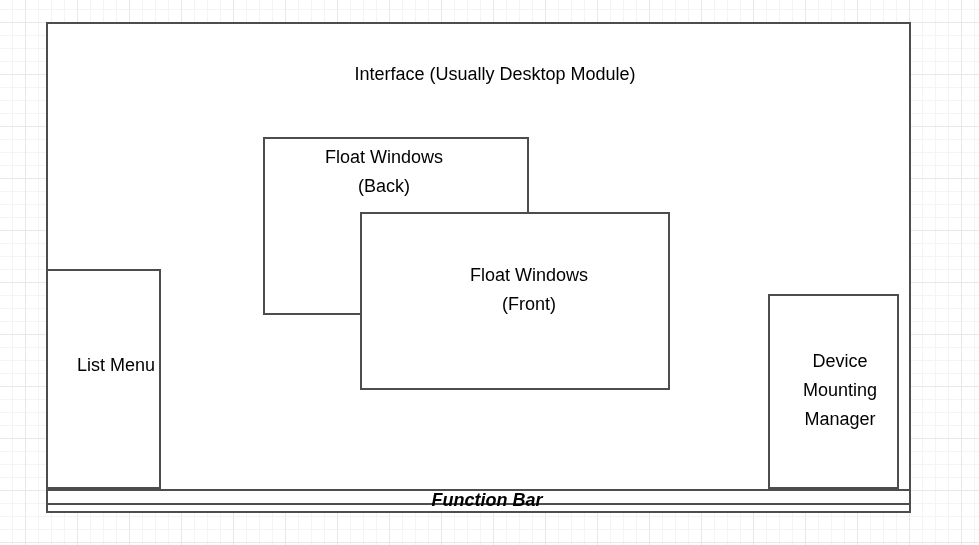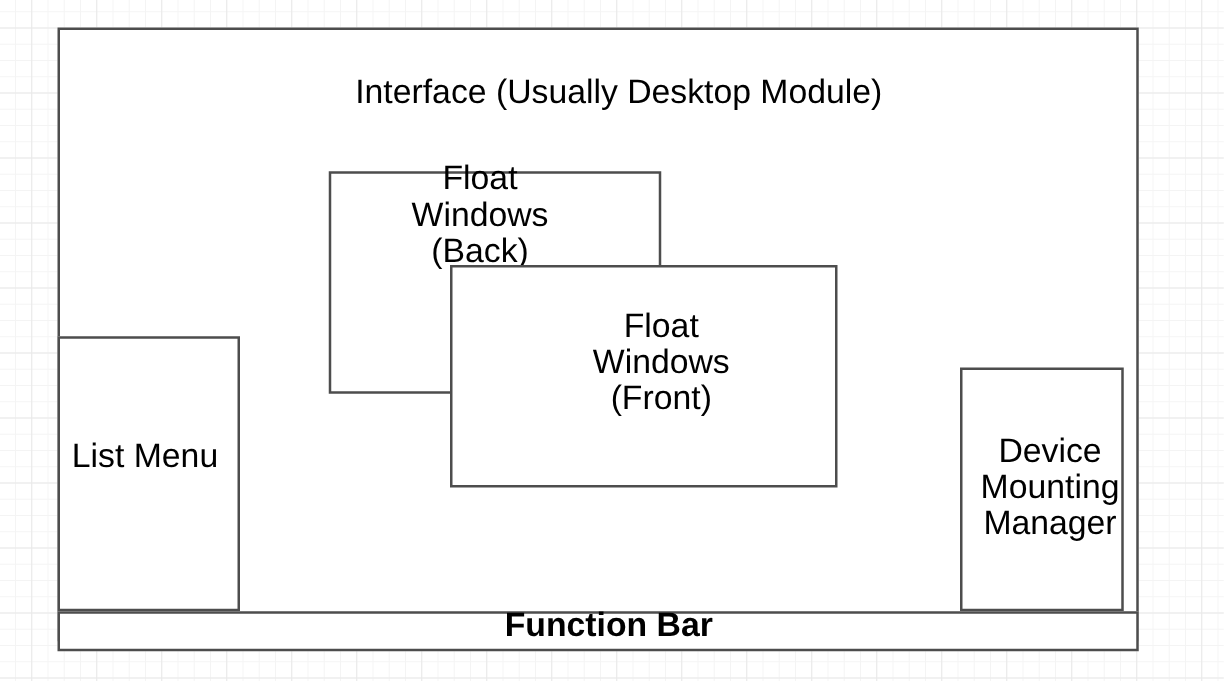--- a/index.html
+++ b/index.html
@@ -27,44 +27,44 @@
   }
   .shape {
     position: absolute;
     box-sizing: border-box;
     border: 2px solid #4d4d4d;
     background: #ffffff;
   }
   .shape-label {
     position: absolute;
     transform: translate(-50%, -50%);
-    font-size: 27px;
+    font-size: 18px;
     line-height: 29px;
     color: #000000;
     text-align: center;
     white-space: pre-line;
     pointer-events: none;
   }
 
   .interface-box   { left: 46px;  top: 22px;  width: 865px; height: 491px; }
   .interface-label { left: 447px; top: 50px;  white-space: nowrap; }
 
   .float-back-box    { left: 263px; top: 137px; width: 266px; height: 178px; }
   .float-back-label  { left: 119px; top: 33px; }
 
   .float-front-box   { left: 360px; top: 212px; width: 310px; height: 178px; }
   .float-front-label { left: 167px; top: 76px; }
 
-  .list-menu-box   { left: 46px; top: 269px; width: 146px; height: 220px; }
+  .list-menu-box   { left: 46px; top: 269px; width: 115px; height: 220px; }
   .list-menu-label { left: 68px; top: 94px; white-space: nowrap; }
 
   .dmm-box   { left: 768px; top: 294px; width: 131px; height: 195px; }
   .dmm-label { left: 70px;  top: 94px; }
 
-  .function-bar-box   { left: 46px;  top: 489px; width: 865px; height: 32px; }
+  .function-bar-box   { left: 46px;  top: 489px; width: 865px; height: 16px; font-style: italic; }
   .function-bar-label { left: 439px; top: 9px; font-weight: bold; white-space: nowrap; }
 </style>
 </head>
 <body>
 
 <div class="canvas">
 
   <div class="shape interface-box">
     <div class="shape-label interface-label">Interface (Usually Desktop Module)</div>
 

